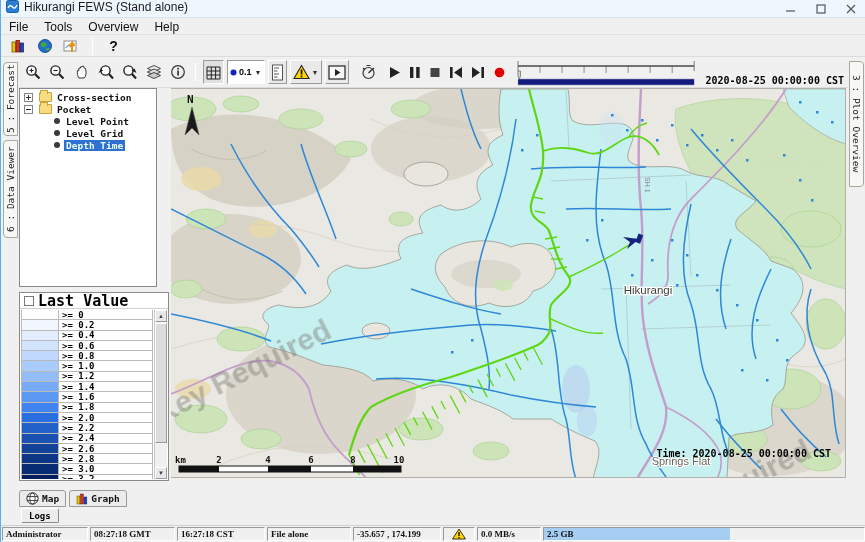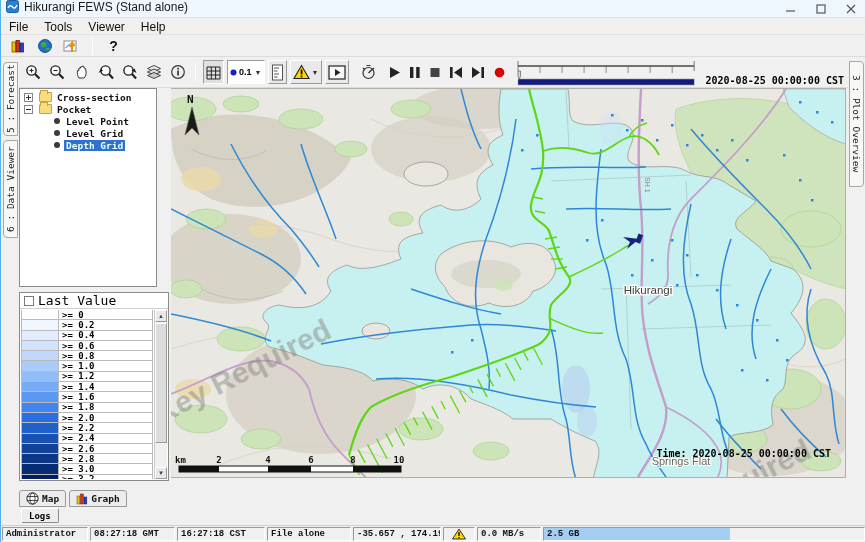--- a/index.html
+++ b/index.html
@@ -66,21 +66,21 @@
   .bullet{width:6px;height:6px;border-radius:50%;background:#3a3a3a;margin:0 4px 0 34px;flex:none;}
   .tlabel{padding:0 2px;white-space:nowrap;}
   .trow.sel .tlabel{background:#2f71d1;color:#eaffff;}
 
   .splitter{position:absolute;left:18px;top:287px;width:150px;height:5px;background:#f0f0f0;}
 
   .legend-panel{position:absolute;left:18px;top:292px;width:150px;height:189px;background:#fff;
                 border:1px solid #8a8a8a;}
   .legend-header{height:16px;display:flex;align-items:center;border-bottom:1px solid #d0d0d0;}
   .checkbox{width:10px;height:10px;border:1px solid #7a7a7a;background:#fff;margin:0 4px 0 4px;flex:none;}
-  .legend-header .hlabel{font-family:"DejaVu Sans Mono",monospace;font-size:13px;font-weight:normal;}
+  .legend-header .hlabel{font-family:"DejaVu Sans Mono",monospace;font-size:15px;font-weight:bold;}
   .legend-rows{position:absolute;left:1px;top:17px;right:15px;bottom:1px;overflow:hidden;}
   .lrow{height:10.3px;display:flex;align-items:stretch;}
   .lsw{width:38px;border:1px solid #b9b9b9;border-top:none;flex:none;}
   .llb{flex:1;border:1px solid #b9b9b9;border-left:none;border-top:none;
        font-family:"DejaVu Sans Mono",monospace;font-size:9px;font-weight:bold;
        display:flex;align-items:center;padding-left:3px;background:#fff;}
   .legend-scroll{position:absolute;top:17px;right:1px;bottom:1px;width:13px;background:#f0f0f0;
                  border-left:1px solid #c8c8c8;}
   .scroll-btn{height:12px;border:1px solid;border-color:#fff #9a9a9a #9a9a9a #fff;background:#e8e8e8;
               display:flex;align-items:center;justify-content:center;font-size:6px;color:#444;}
@@ -100,21 +100,21 @@
   .btab.active{height:20px;background:#fdfdfd;padding:0 7px;}
   .tab-mini{width:10px;height:10px;display:flex;align-items:center;justify-content:center;margin-left:3px;}
   .logs-btn{position:absolute;left:20px;top:508px;height:15px;padding:0 7px;background:#ececec;
             border:1px solid;border-color:#fff #8a8a8a #8a8a8a #fff;border-radius:2px;
             font-family:"DejaVu Sans Mono",monospace;font-size:9px;font-weight:bold;display:flex;align-items:center;}
 
   
   .statusbar{position:absolute;left:0;top:525px;width:865px;height:17px;background:#f0f0f0;
              display:flex;align-items:stretch;border-top:1px solid #cfcfcf;}
   .scell{margin:1px;border:1px solid;border-color:#9a9a9a #fff #fff #9a9a9a;
-         font-family:Liberation Mono, monospace;font-size:9px;font-weight:bold;color:#111;
+         font-family:Liberation Serif, serif;font-size:9px;font-weight:bold;color:#111;
          display:flex;align-items:center;padding:0 3px;white-space:nowrap;overflow:hidden;position:relative;}
   .scell.mem .fill{position:absolute;left:0;top:0;bottom:0;width:58%;background:#a6cdf2;}
   .scell.mem span{position:relative;}
   .scell.warn{justify-content:center;}
 </style>
 </head>
 <body>
 
 <div class="app">
 
@@ -139,21 +139,21 @@
         <svg width="10" height="10">
             <path d="M1,1 L9,9 M9,1 L1,9" stroke="#555" stroke-width="1.2"></path>
           </svg>
       </div>
     </div>
   </div>
 
   <div class="menubar">
     <span class="menu-item">File</span>
     <span class="menu-item">Tools</span>
-    <span class="menu-item">Viewer</span>
+    <span class="menu-item">Overview</span>
     <span class="menu-item">Help</span>
   </div>
 
   <div class="toolbar1">
     <div class="tbtn">
       <svg width="16" height="16">
         <rect x="2" y="4" width="3.5" height="10" fill="#f3c000" stroke="#5a4a00" stroke-width="0.7"></rect>
         <rect x="6" y="2.5" width="3.5" height="11.5" fill="#d23320" stroke="#5a1208" stroke-width="0.7"></rect>
         <rect x="10" y="5" width="3.5" height="9" fill="#2b3fbf" stroke="#101b55" stroke-width="0.7"></rect>
       </svg>
@@ -333,21 +333,21 @@
     <div class="trow">
       <span class="bullet"></span>
       <span class="tlabel">Level Point</span>
     </div>
     <div class="trow">
       <span class="bullet"></span>
       <span class="tlabel">Level Grid</span>
     </div>
     <div class="trow sel">
       <span class="bullet"></span>
-      <span class="tlabel">Depth Grid</span>
+      <span class="tlabel">Depth Time</span>
     </div>
   </div>
 
   <div class="splitter"></div>
 
   <div class="legend-panel">
     <div class="legend-header">
       <span class="checkbox"></span>
       <span class="hlabel">Last Value</span>
     </div>

